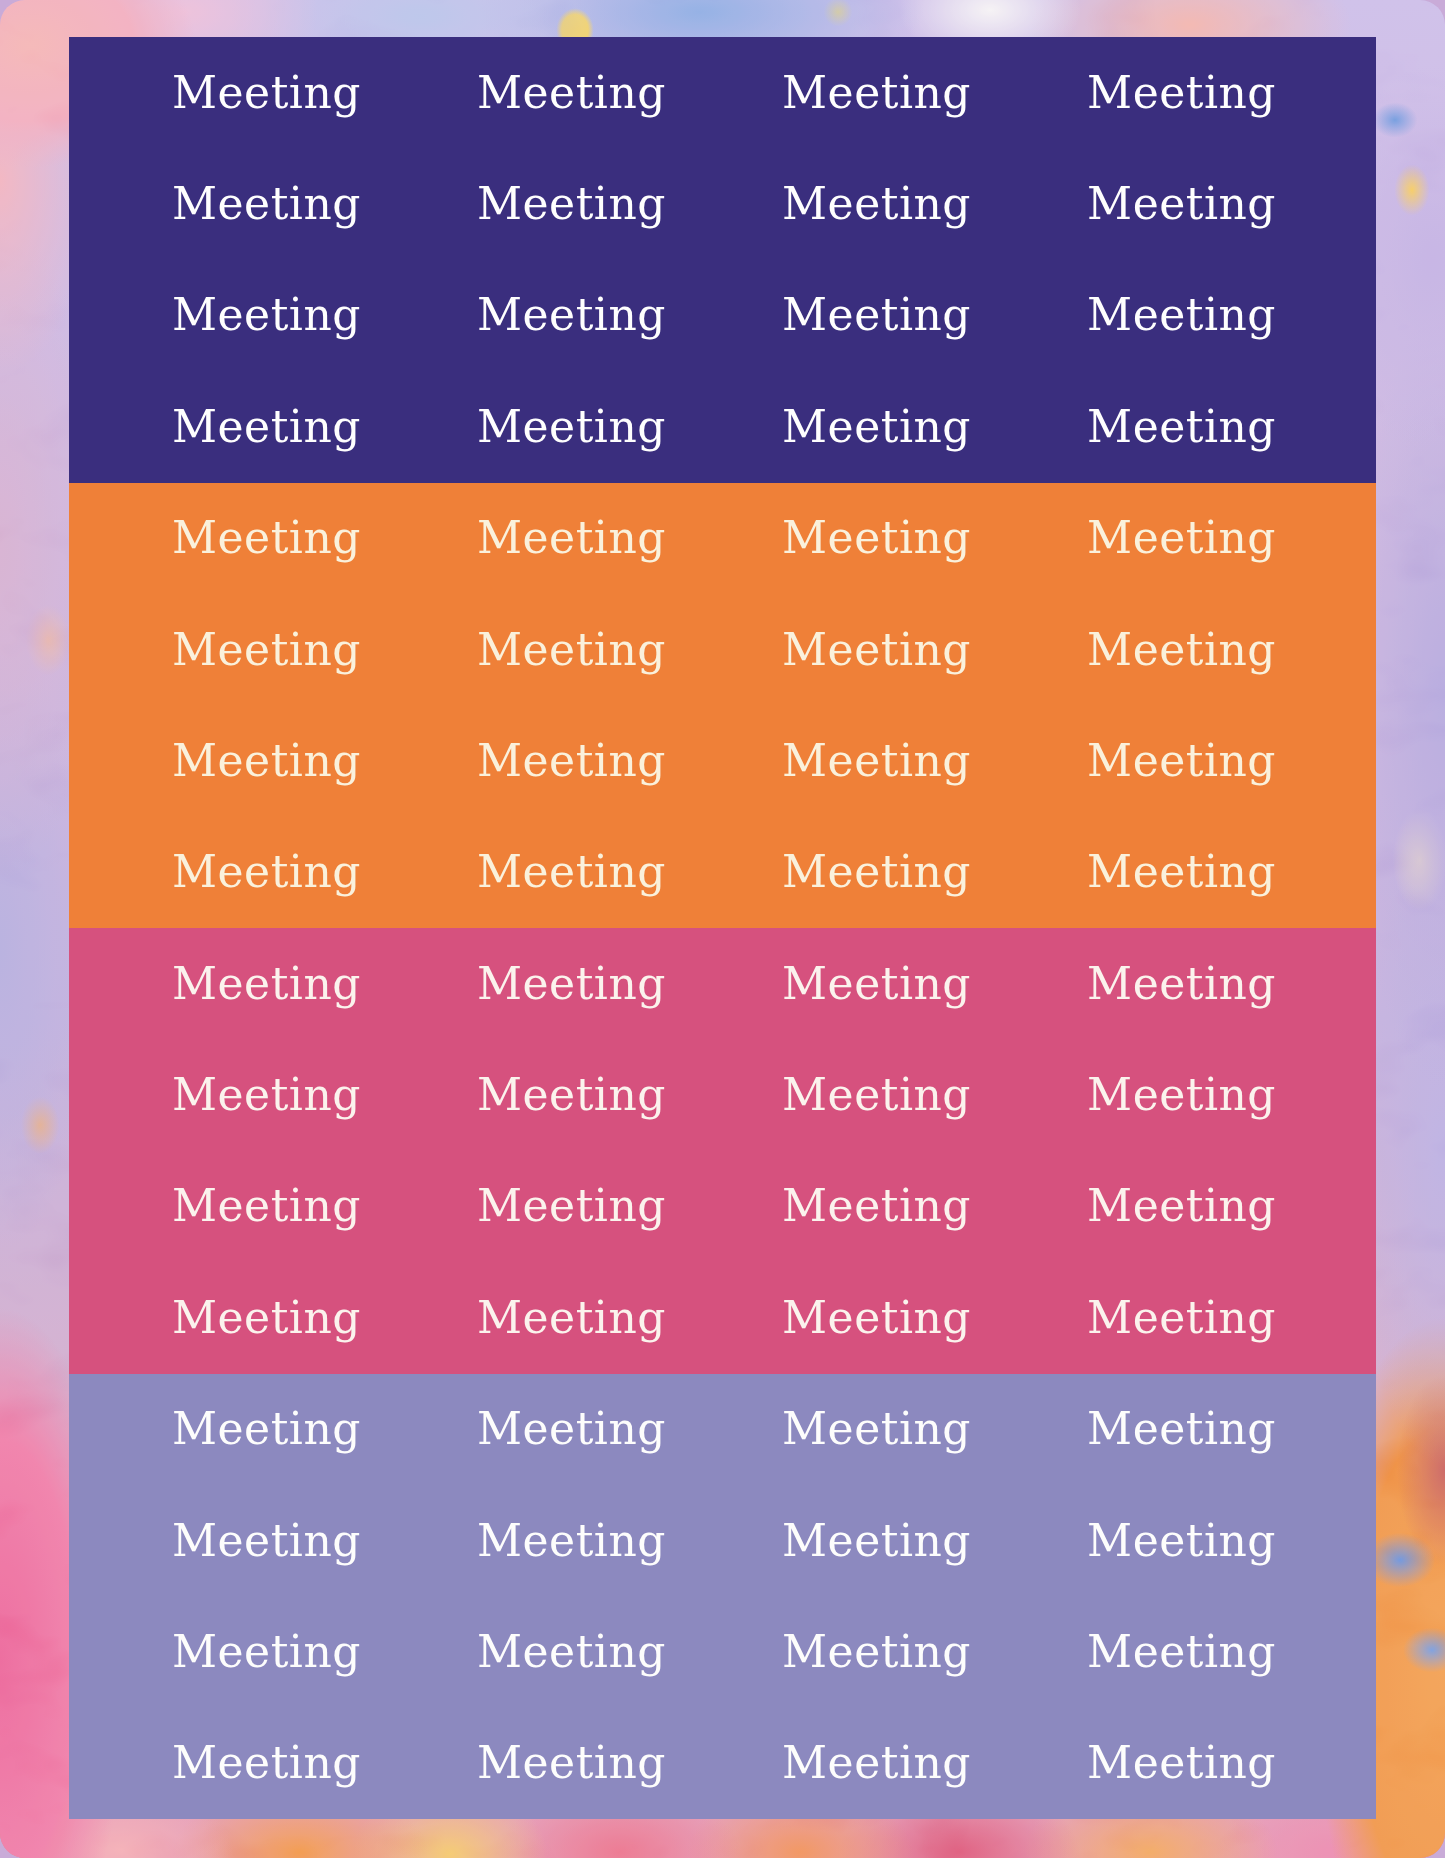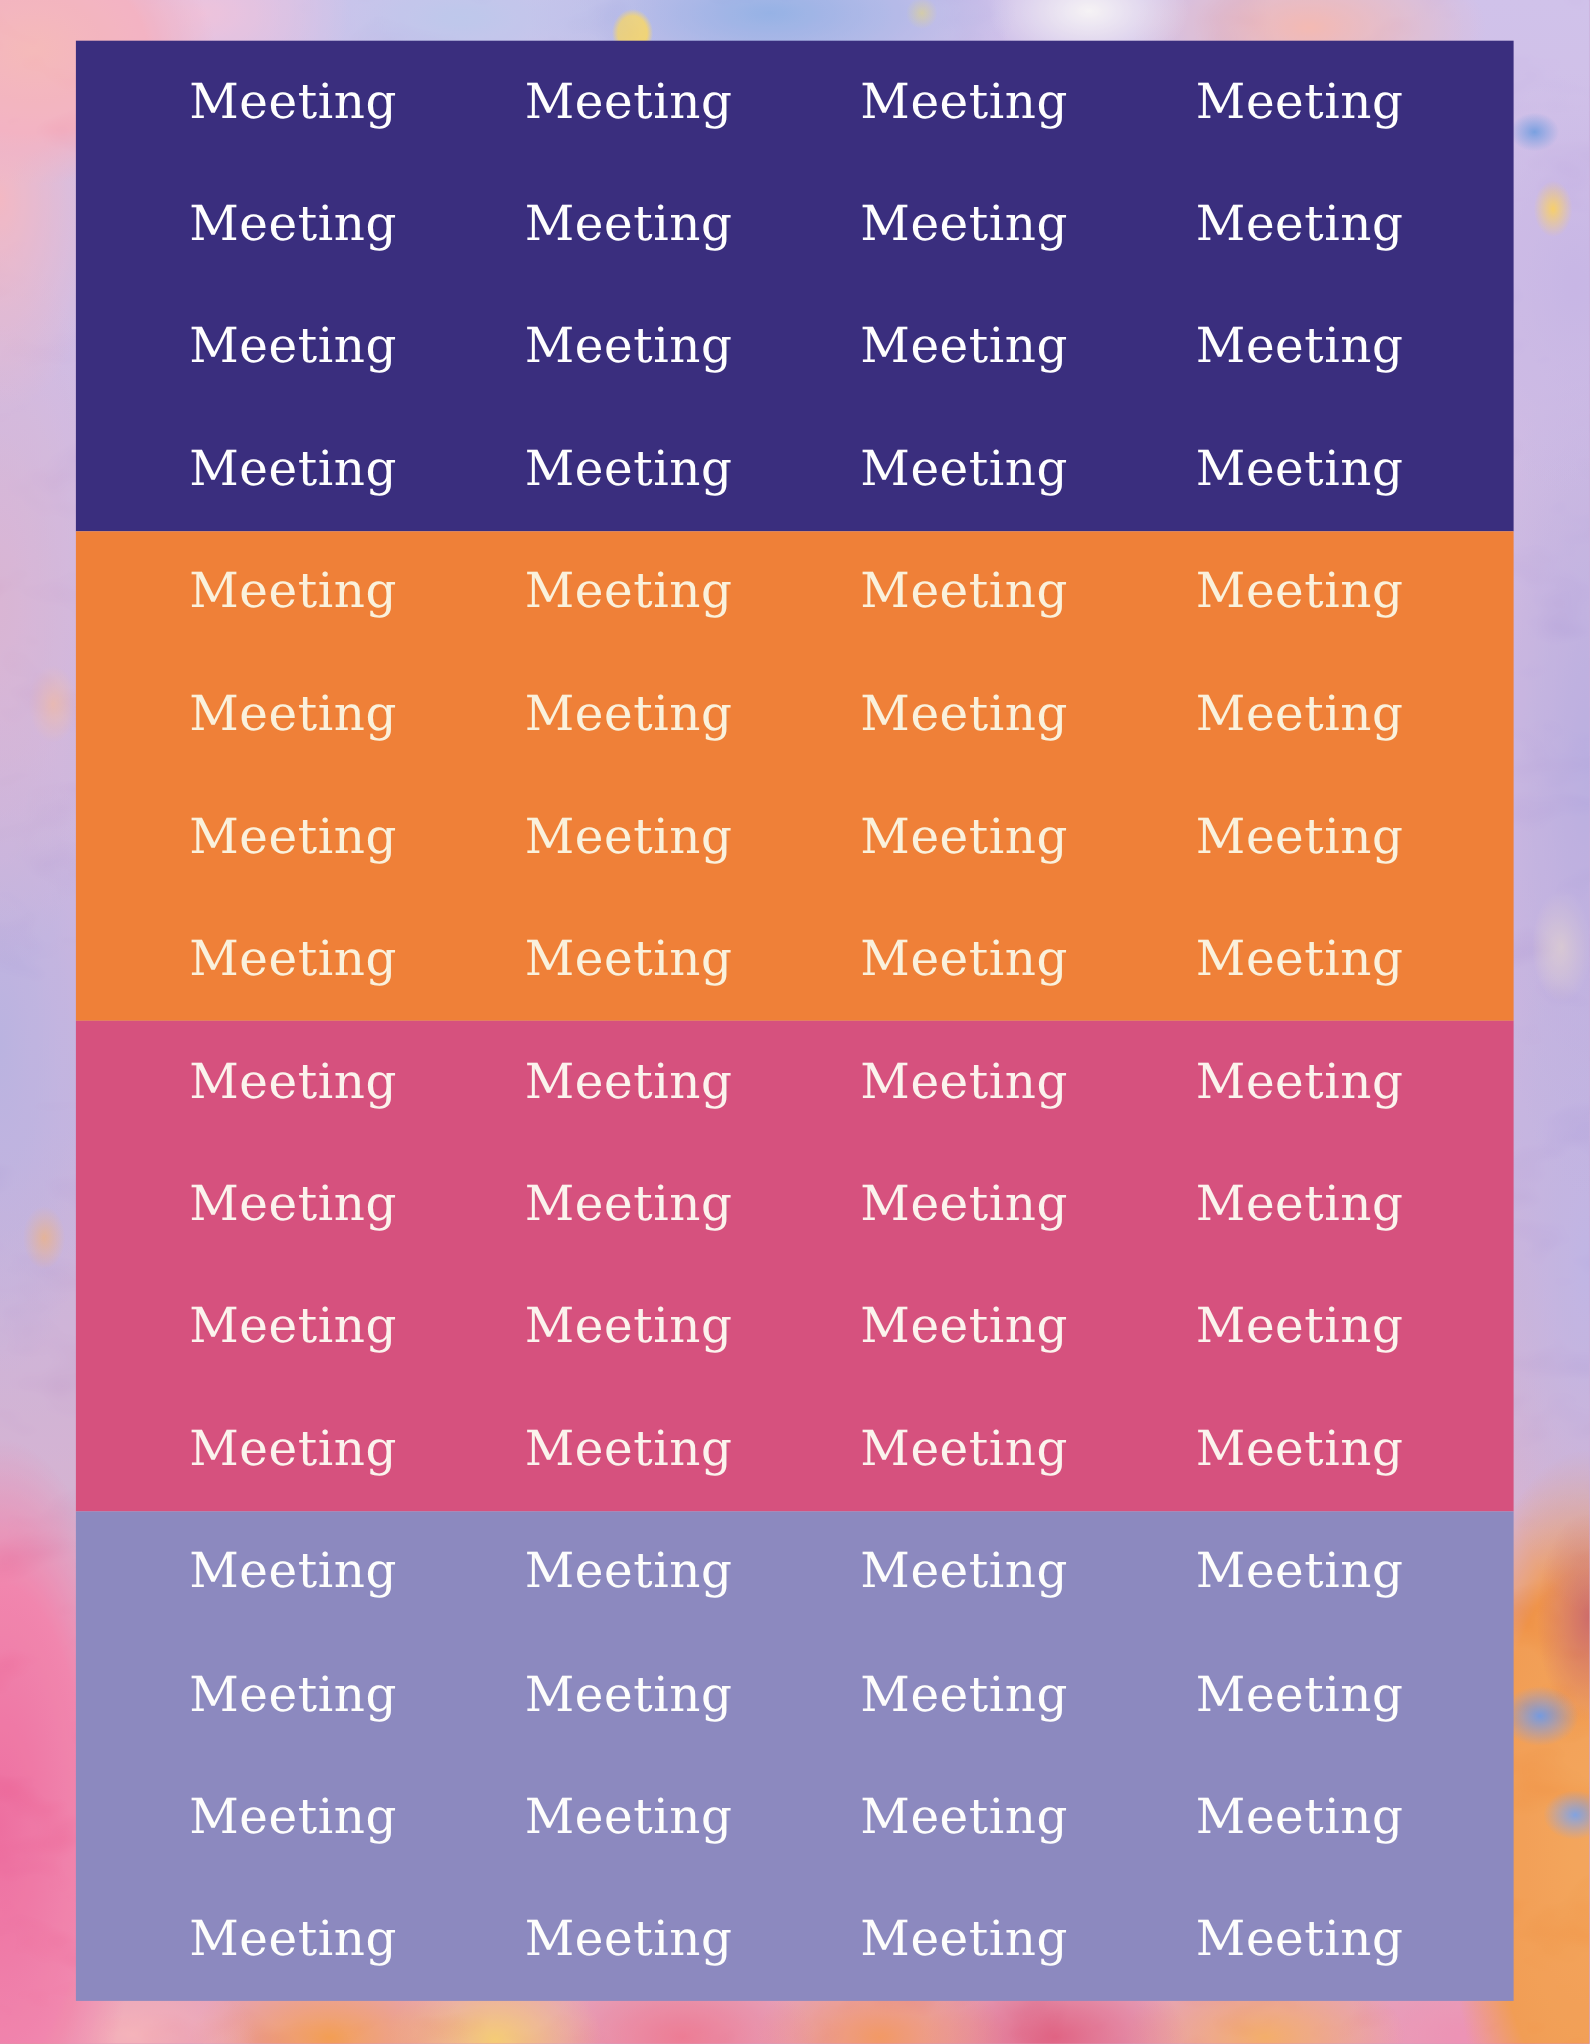--- a/index.html
+++ b/index.html
@@ -8,20 +8,21 @@
     width: 1445px;
     height: 1858px;
     background: #c9abd8;
     font-family: "DejaVu Serif", serif;
   }
   .canvas {
     position: relative;
     width: 1445px;
     height: 1858px;
     overflow: hidden;
+    border-radius: 25px;
   }
   
   .paint-bg {
     position: absolute;
     inset: 0;
     background-color: #c3a8d8;
     background-image:
       
       radial-gradient(230px 170px at 30px 45px, #f2a8a8 0%, #efa0b4 45%, rgba(239,160,180,0) 72%),
       

